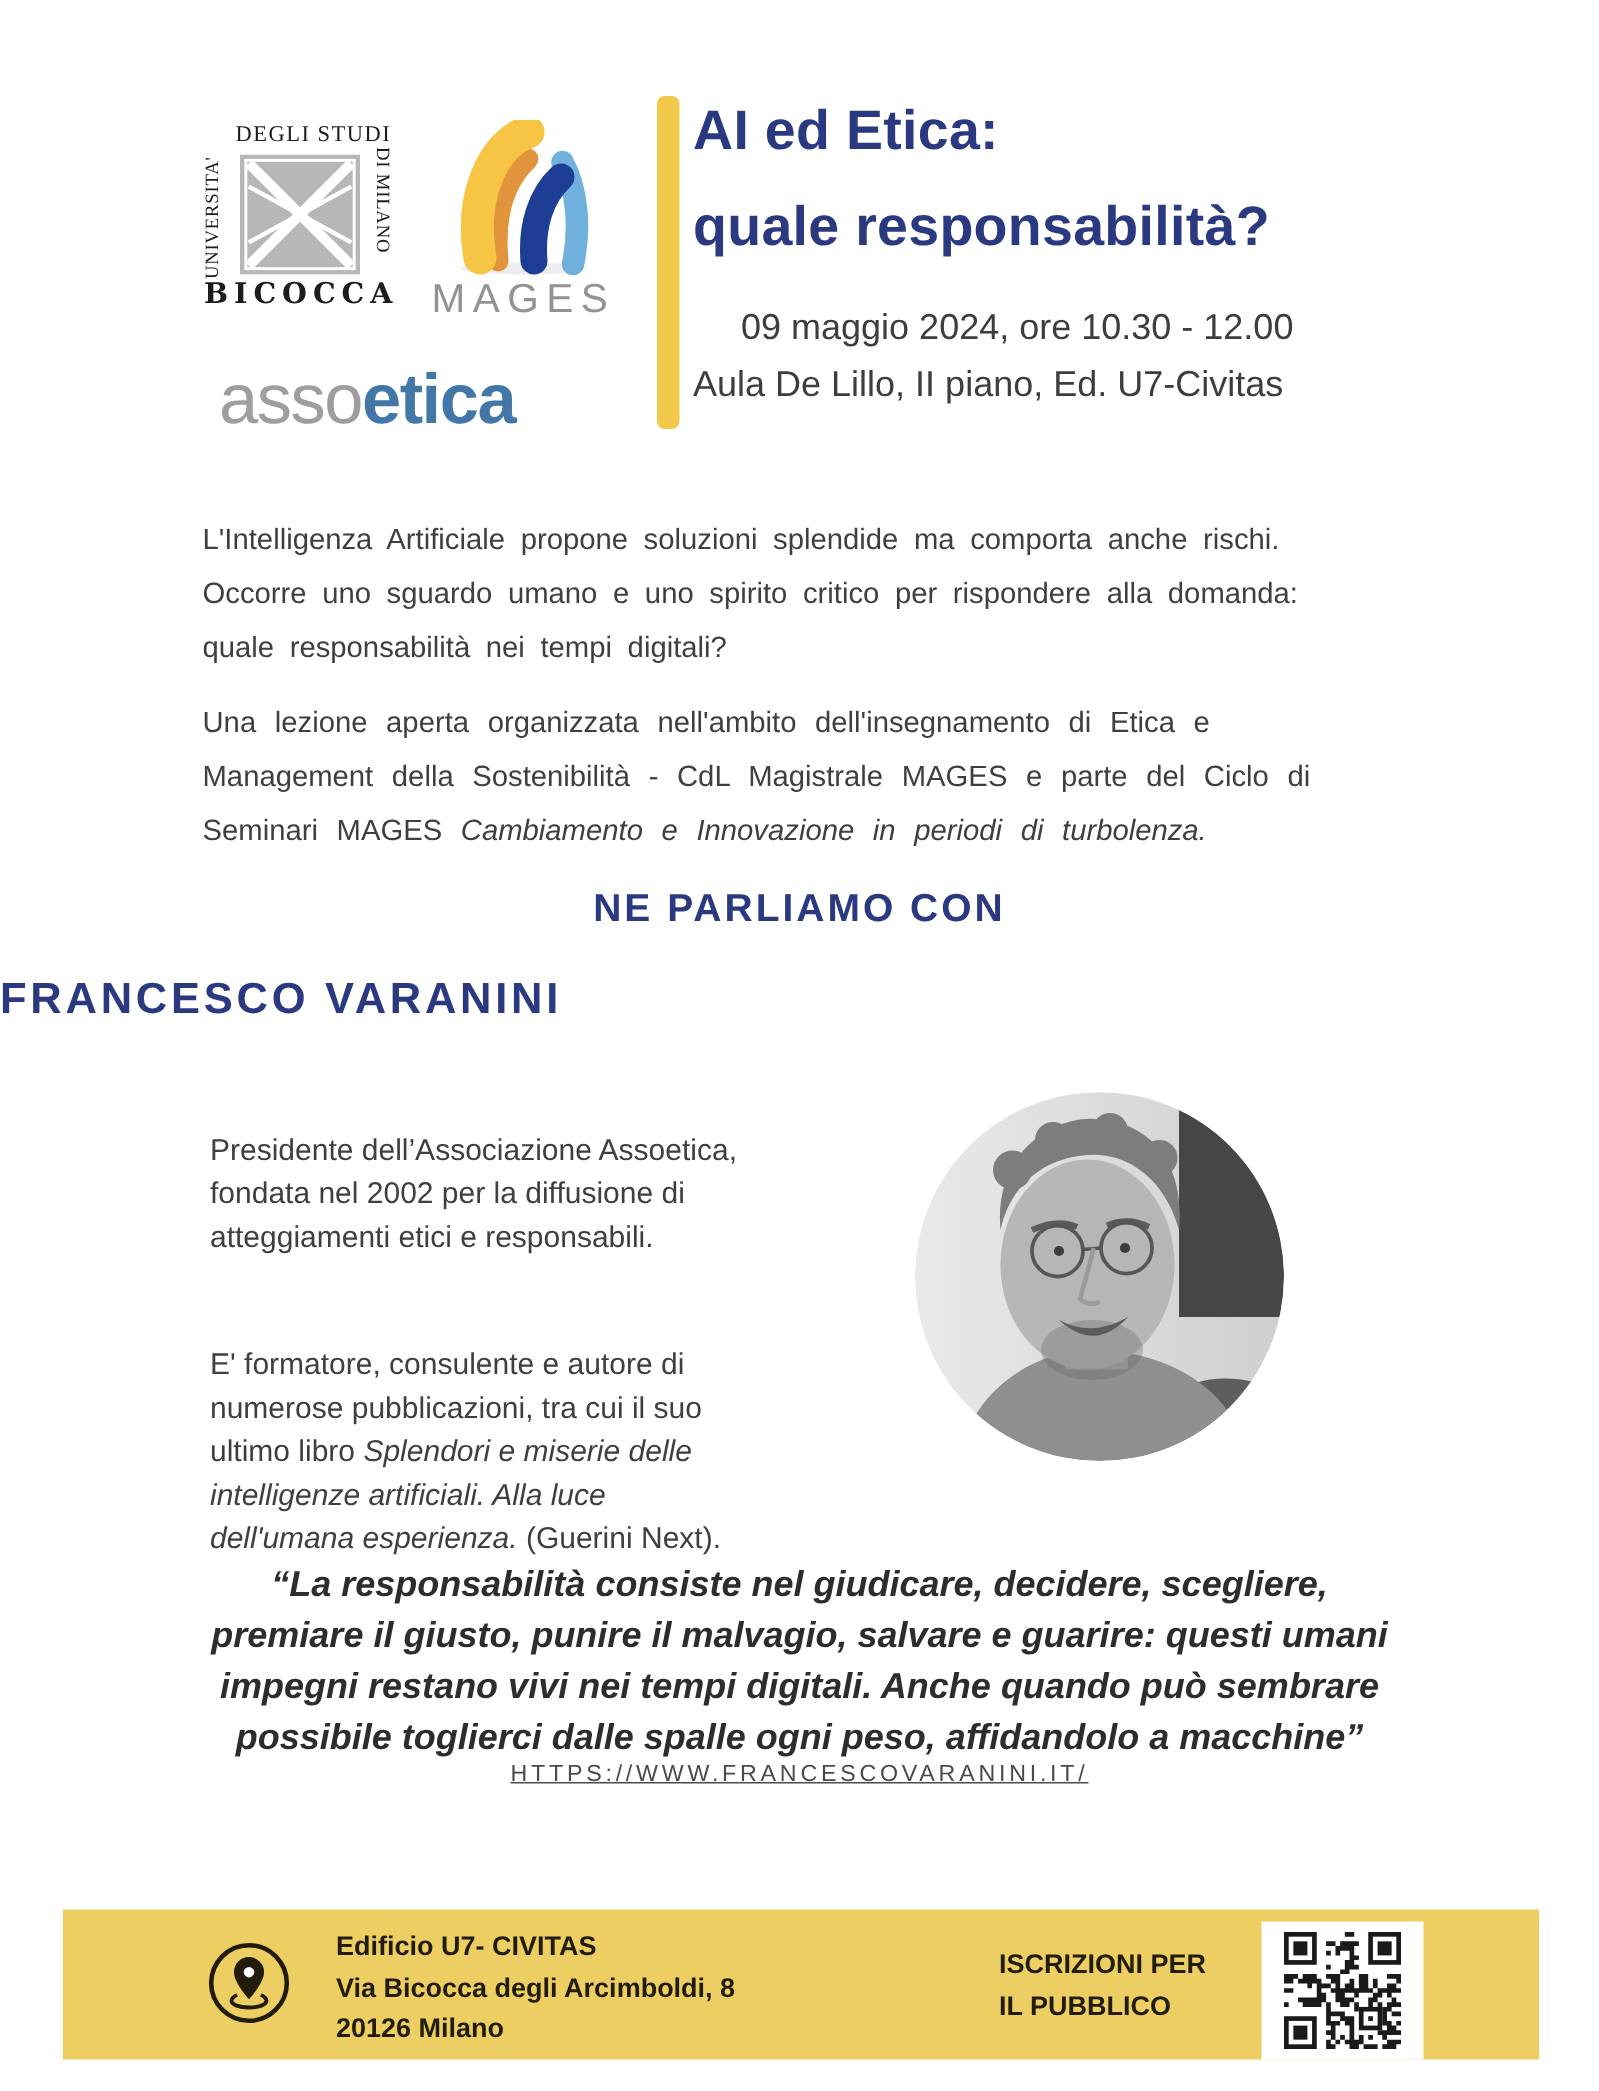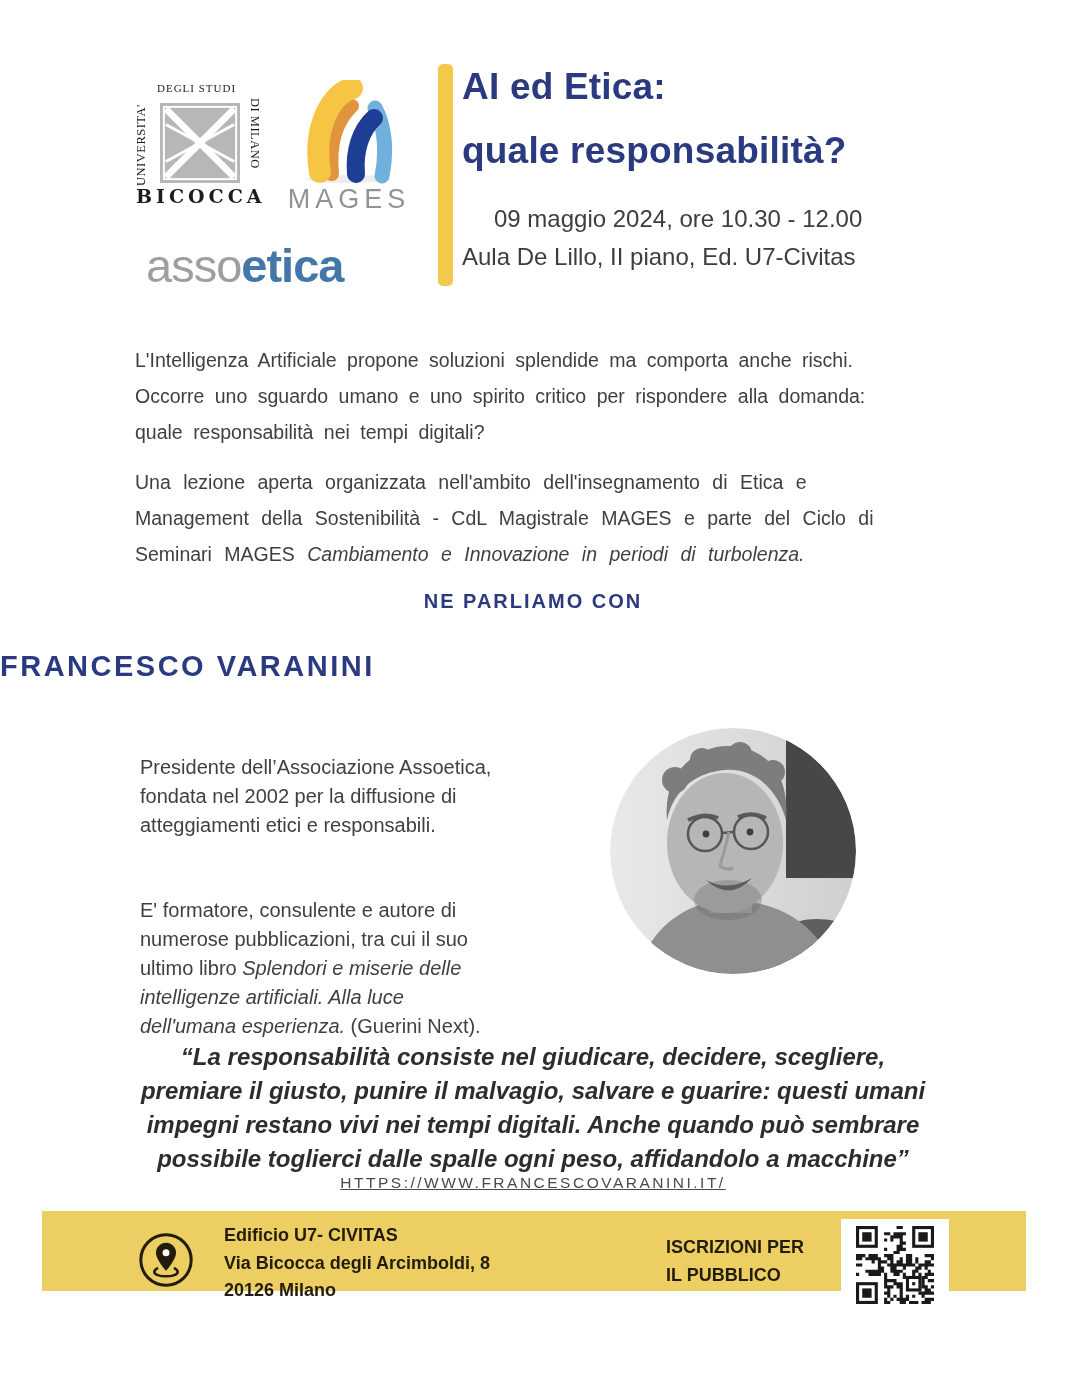--- a/index.html
+++ b/index.html
@@ -2,21 +2,21 @@
 <html><head>
 <meta charset="utf-8">
 <style>
   html,body{margin:0;padding:0;background:#ffffff;}
   .page{position:relative;width:1066px;height:1394px;background:#ffffff;overflow:hidden;
         font-family:"Liberation Sans",sans-serif;color:#3f3f3f;}
 
   
   .bicocca{position:absolute;left:136px;top:82px;width:128px;height:126px;color:#1c1c1c;}
   .bicocca .b-top{position:absolute;left:21px;top:0;font-family:"Liberation Serif",serif;
-        font-size:11px;letter-spacing:1px;white-space:nowrap;}
+        font-size:15px;letter-spacing:1px;white-space:nowrap;}
   .bicocca .b-left{position:absolute;left:-2px;top:104px;transform:rotate(-90deg);
         transform-origin:left top;font-family:"Liberation Serif",serif;font-size:12.5px;
         letter-spacing:.5px;white-space:nowrap;}
   .bicocca .b-right{position:absolute;left:126px;top:16px;transform:rotate(90deg);
         transform-origin:left top;font-family:"Liberation Serif",serif;font-size:12.5px;
         letter-spacing:.5px;white-space:nowrap;}
   .bicocca .b-bottom{position:absolute;left:0;top:103px;width:130px;
         font-family:"DejaVu Serif",serif;font-weight:bold;font-size:19px;
         letter-spacing:4px;white-space:nowrap;}
   .bicocca svg{position:absolute;left:24px;top:21px;}
@@ -42,41 +42,41 @@
   .event-location{top:243px;}
 
   
   .para{position:absolute;left:135px;width:830px;font-size:19.5px;line-height:36px;
         color:#3f3f3f;white-space:pre;}
   .para1{top:342px;word-spacing:5px;}
   .para2{top:464px;word-spacing:7px;}
   .italic{font-style:italic;}
 
   .kicker{position:absolute;left:0;top:590px;width:1066px;text-align:center;
-        color:#2b3a80;font-weight:bold;font-size:20px;letter-spacing:2px;}
+        color:#2b3a80;font-weight:bold;font-size:26px;letter-spacing:2px;}
   .speaker-name{position:absolute;left:0;top:650px;width:1066px;text-align:left;
         color:#2b3a80;font-weight:bold;font-size:29px;letter-spacing:2.5px;}
 
   .bio{position:absolute;left:140px;top:724px;width:470px;font-size:20px;
         line-height:29px;white-space:pre-line;}
   .bio p{margin:0 0 27px 0;}
 
   .photo{position:absolute;left:610px;top:728px;width:246px;height:246px;
         border-radius:50%;overflow:hidden;}
 
   .quote{position:absolute;left:133px;top:1040px;width:800px;text-align:center;
         font-style:italic;font-weight:bold;font-size:24px;line-height:34px;
         color:#2d2d2d;white-space:pre-line;}
 
   .site-link{position:absolute;left:0;top:1174px;width:1066px;text-align:center;
         font-size:15.5px;letter-spacing:2.5px;color:#4a4a4a;}
   .site-link a{color:#4a4a4a;text-decoration:underline;}
 
   
-  .footer-bar{position:absolute;left:42px;top:1211px;width:984px;height:80px;background:#ecce62;text-decoration:underline;}
+  .footer-bar{position:absolute;left:42px;top:1273px;width:984px;height:100px;background:#ecce62;text-decoration:underline;}
   .pin-wrap{position:absolute;left:96px;top:21px;width:56px;height:56px;}
   .footer-address{position:absolute;left:182px;top:11px;font-weight:bold;font-size:18px;
         line-height:27.5px;color:#221c0c;white-space:pre-line;}
   .footer-reg{position:absolute;left:624px;top:23px;font-weight:bold;font-size:18px;
         line-height:27.5px;color:#221c0c;white-space:pre-line;}
   .qr-box{position:absolute;left:799px;top:8px;width:108px;height:92px;background:#ffffff;
         display:flex;align-items:center;justify-content:center;}
 </style>
 </head>
 <body>

